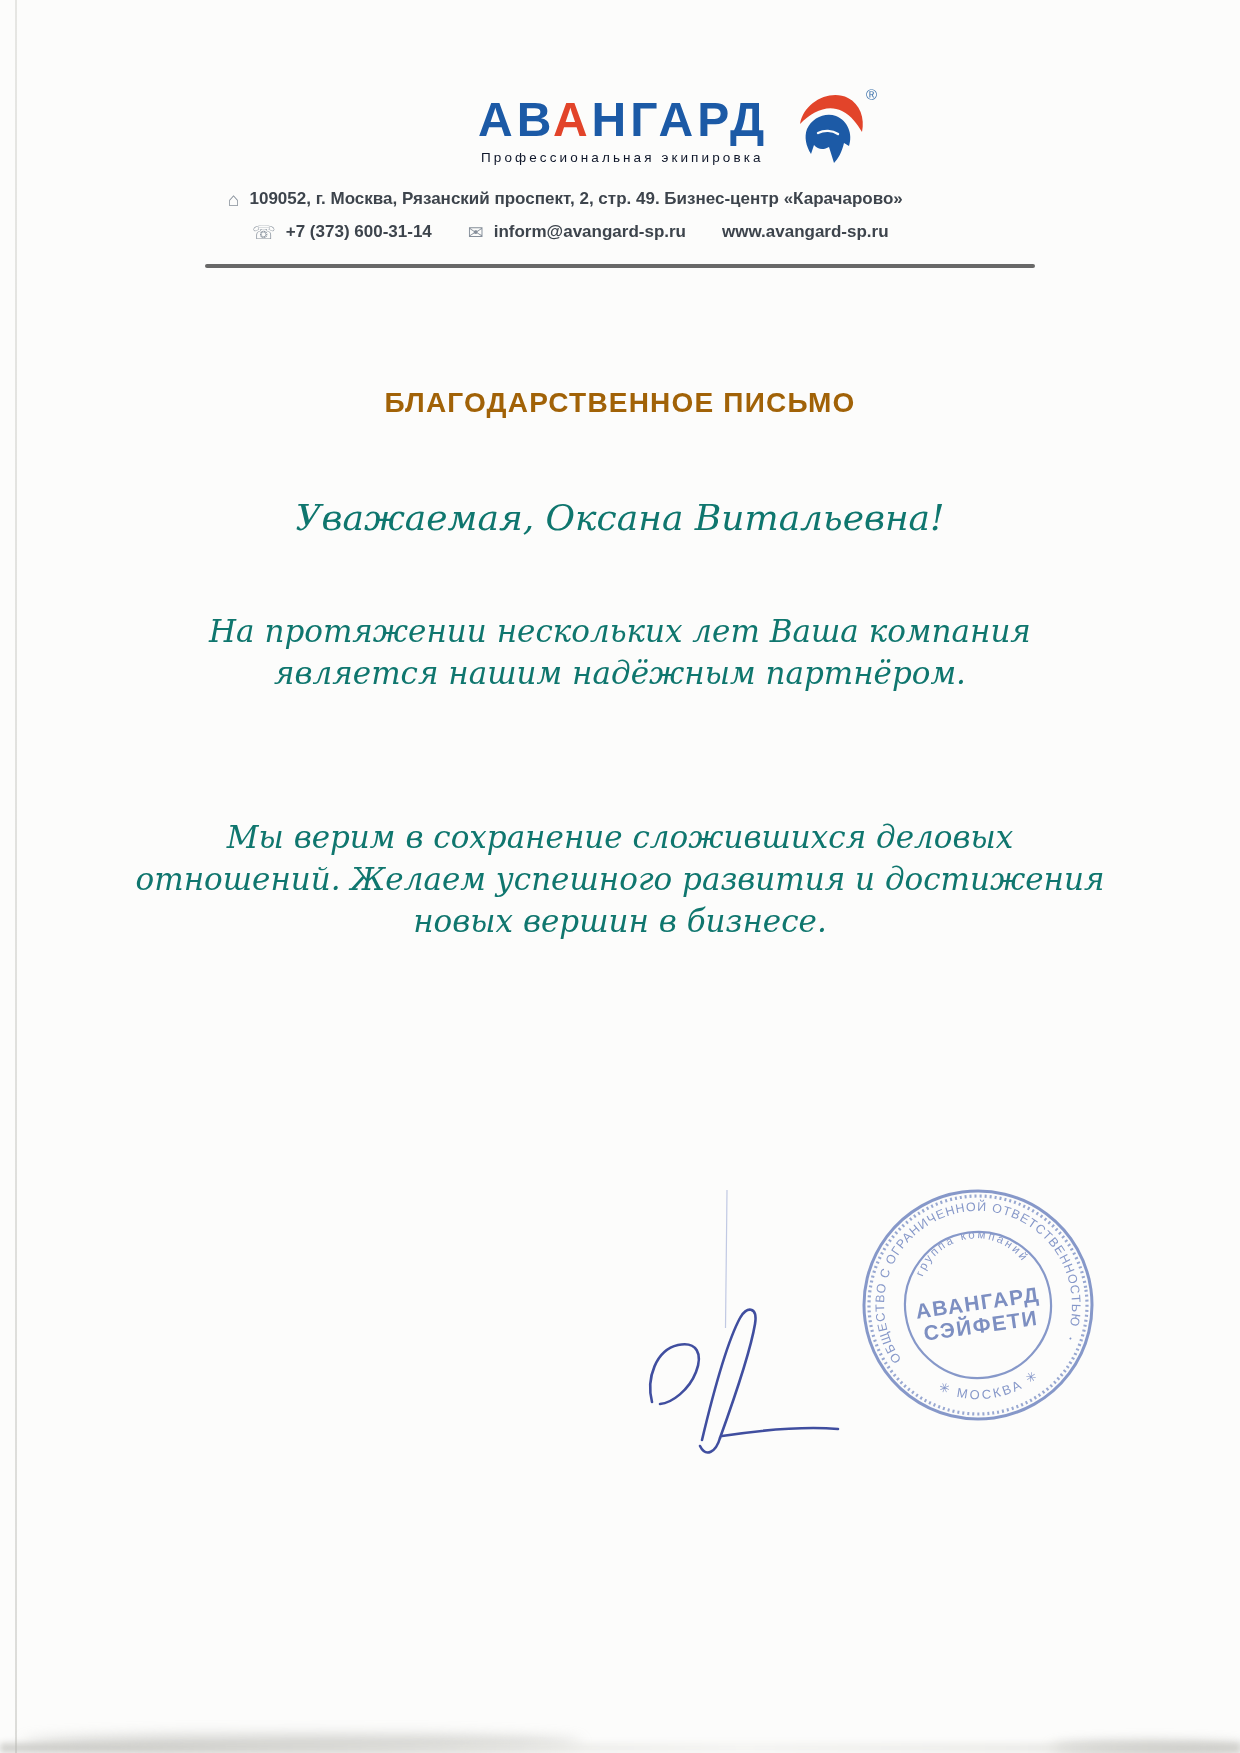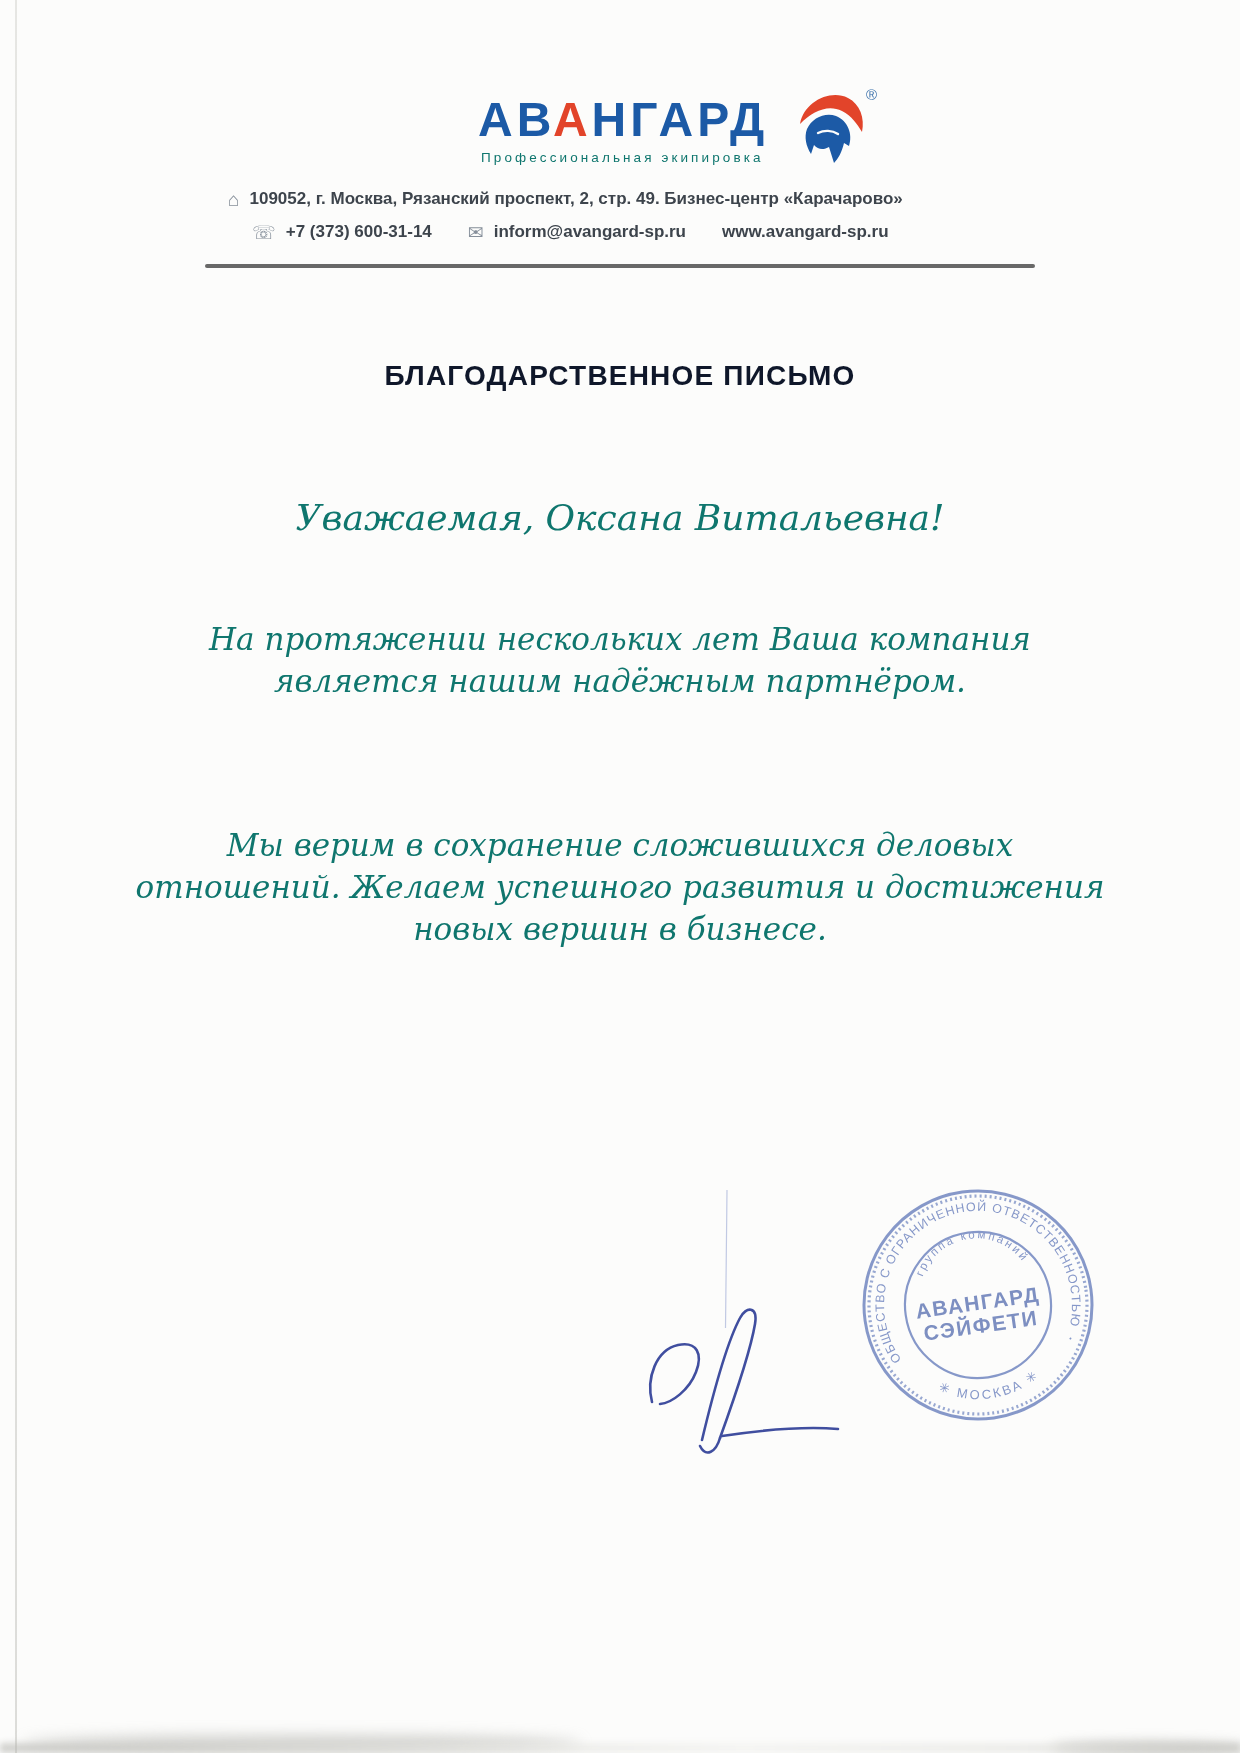--- a/index.html
+++ b/index.html
@@ -18,39 +18,39 @@
   .scan-smudge-a{position:absolute;left:22px;bottom:2px;width:560px;height:16px;
     background:#a8a8a2;filter:blur(7px);opacity:.5;border-radius:50%;}
   .scan-smudge-b{position:absolute;right:-10px;bottom:-2px;width:200px;height:14px;
     background:#a2a29c;filter:blur(6px);opacity:.5;border-radius:50%;}
   
   .logo-text{position:absolute;left:478px;top:96px;
     font-size:48px;font-weight:bold;letter-spacing:4px;line-height:1;
     color:#1c5aa6;white-space:nowrap;}
   .logo-text .accent{color:#e2442a;}
   .logo-subtitle{position:absolute;left:481px;top:150px;width:320px;
-    font-size:13.5px;letter-spacing:3.1px;color:#0f766e;white-space:nowrap;}
+    font-size:13.5px;letter-spacing:3.1px;color:#0f172a;white-space:nowrap;}
   .helmet{position:absolute;left:794px;top:88px;}
   .reg-mark{position:absolute;left:866px;top:86px;font-size:15px;color:#3f74ad;}
   
   .contact-line{position:absolute;display:flex;align-items:center;
     color:#3d444c;font-weight:700;font-size:17px;white-space:nowrap;}
   .contact-line .ico{font-weight:400;color:#87909b;font-size:19px;margin-right:10px;line-height:1;}
   .line1{left:228px;top:189px;}
   .line2{left:252px;top:222px;}
   .line2 .grp{display:flex;align-items:center;margin-right:36px;}
   .divider{position:absolute;left:205px;top:264px;width:830px;height:3.5px;
     background:#4e4e4e;border-radius:2px;opacity:.85;}
   
-  .title{position:absolute;left:0;top:360px;width:100%;text-align:center;
-    font-size:28px;font-weight:bold;letter-spacing:1.2px;color:#0f172a;}
+  .title{position:absolute;left:0;top:387px;width:100%;text-align:center;
+    font-size:28px;font-weight:bold;letter-spacing:1.2px;color:#a16207;}
   .script{font-family:"DejaVu Serif","Liberation Serif",serif;font-style:italic;color:#0f766e;}
   .salutation{position:absolute;left:0;top:497px;width:100%;text-align:center;font-size:36px;}
   .para{position:absolute;left:130px;width:980px;text-align:center;
-    font-size:31px;line-height:42px;margin-top:8px;}
+    font-size:31px;line-height:42px;}
   .p1{top:610px;} .p2{top:713px;} .p3{top:816px;}
   .signoff{position:absolute;left:183px;top:1026px;font-size:31px;white-space:nowrap;}
   
   .stamp{position:absolute;left:823px;top:1150px;opacity:.92;filter:blur(.3px);}
   .stamp text{font-family:"Liberation Sans",sans-serif;}
   .signature{position:absolute;left:590px;top:1140px;}
 </style>
 </head>
 <body>
 

